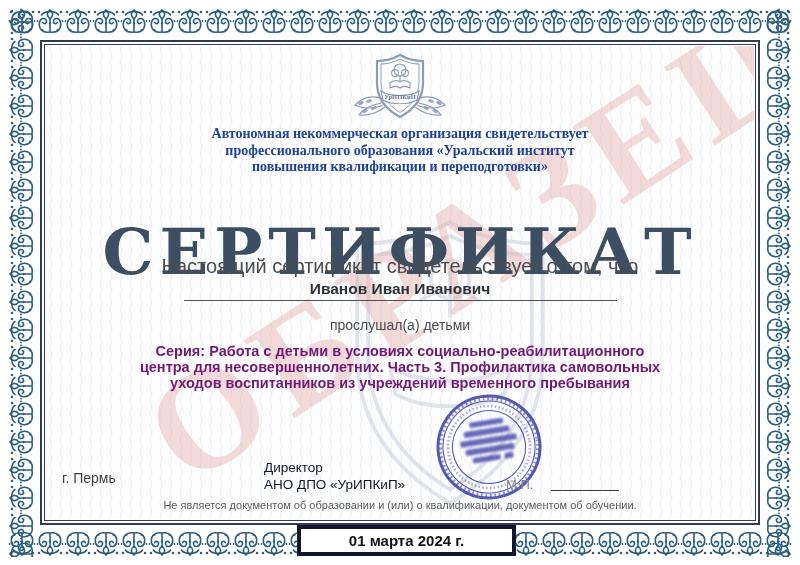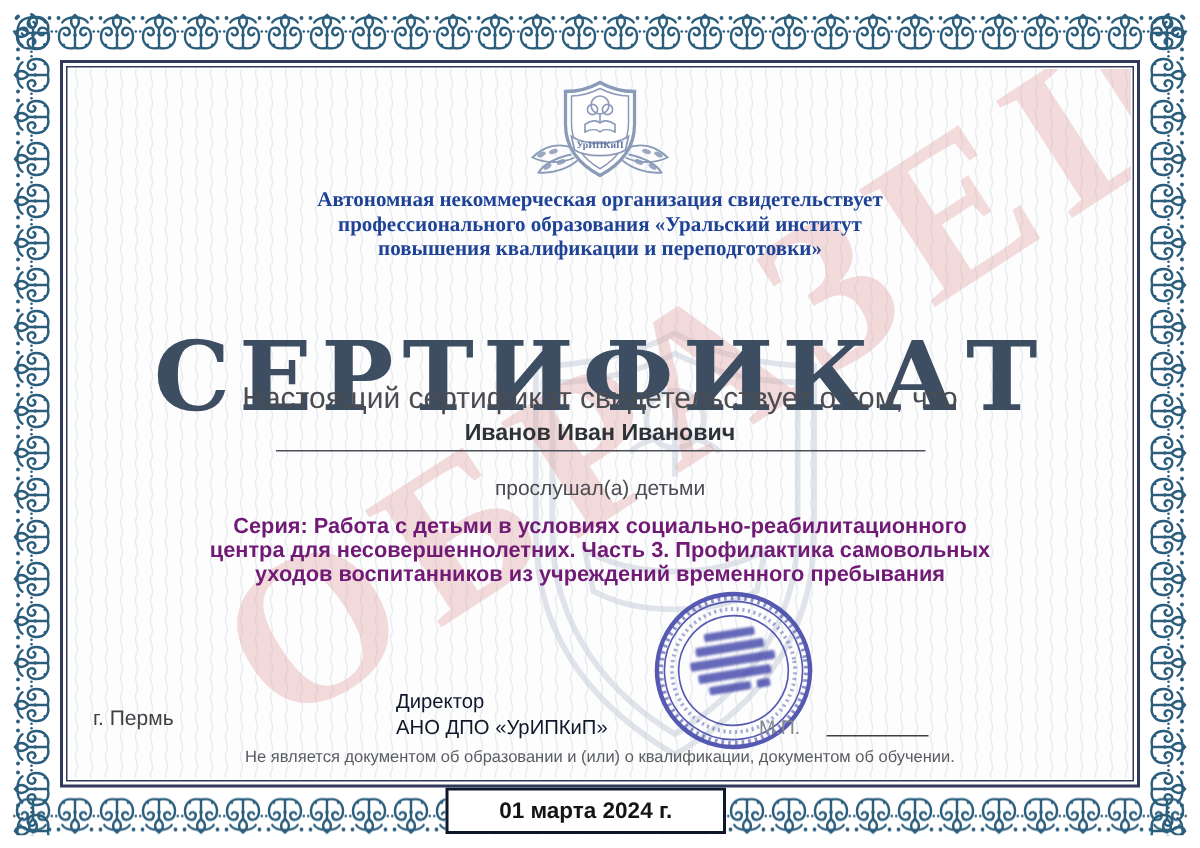--- a/index.html
+++ b/index.html
@@ -46,22 +46,22 @@
   .course {
     top: 344px; font-size: 14.5px; font-weight: bold; color: #701a75; line-height: 15.8px;
   }
   .city { left: 62px; top: 470px; font-size: 14px; color: #3f4145; }
   .director { left: 264px; top: 459px; font-size: 13.5px; line-height: 17px; color: #0f172a; }
   .stamp { left: 433px; top: 391px; opacity: 0.92; }
   .mp { left: 506px; top: 477px; font-size: 13px; color: #84878d; }
   .sig-line { left: 551px; top: 490px; width: 68px; border-top: 1.5px solid #3c3f45; }
   .disclaimer { top: 499px; font-size: 11px; color: #595c60; }
   .date-box {
-    position: absolute; left: 297px; top: 525px; width: 187px; height: 31px; z-index: 6;
-    background: #ffffff; border: 2px solid #0f172a; box-sizing: border-box;
+    position: absolute; left: 297px; top: 525px; width: 219px; height: 31px; z-index: 6;
+    background: #ffffff; border: 4px solid #0f172a; box-sizing: border-box;
     display: flex; align-items: center; justify-content: center;
   }
   .date-box span { font-size: 15px; font-weight: bold; color: #141414; }
 </style>
 </head>
 <body>
 
 <div class="page">
 
   <svg width="0" height="0" style="position:absolute" aria-hidden="true">

